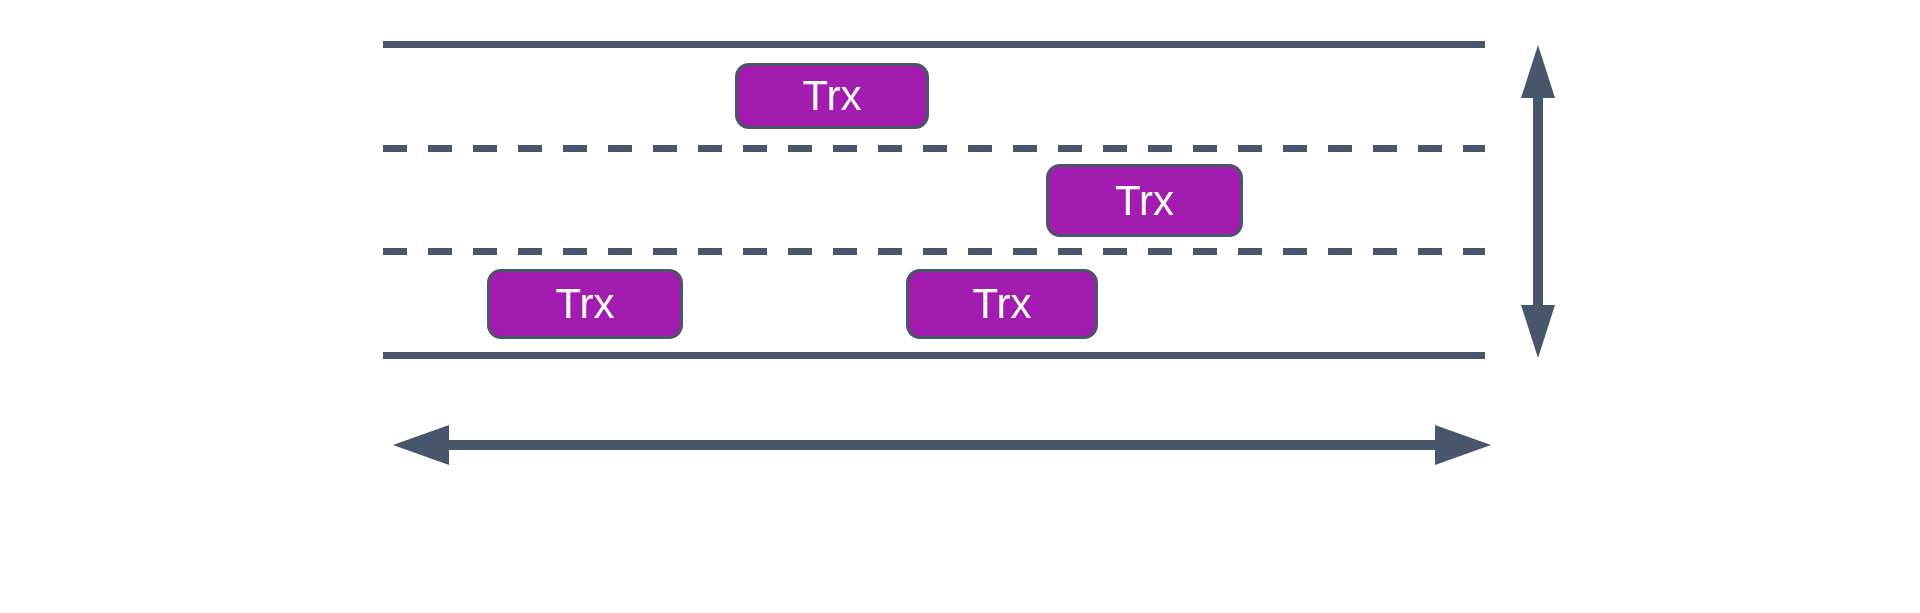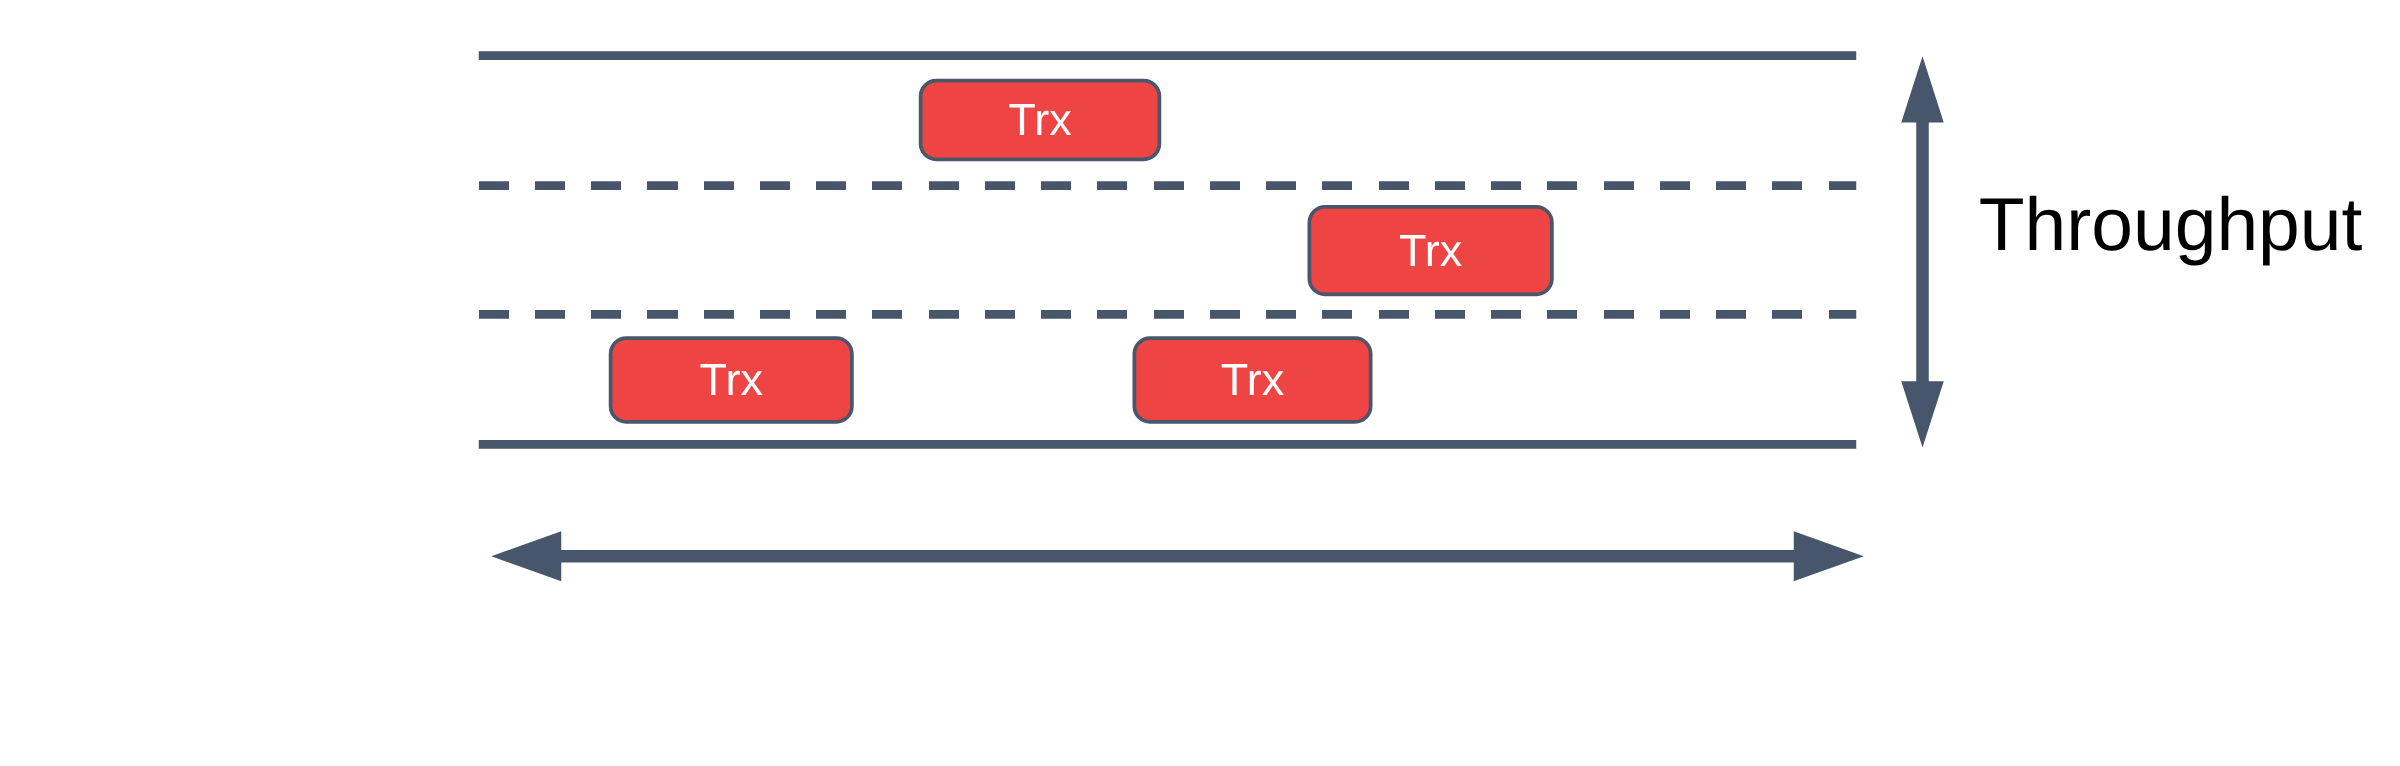--- a/index.html
+++ b/index.html
@@ -27,28 +27,28 @@
     background: repeating-linear-gradient(to right, #47566A 0 24px, transparent 24px 45px);
   }
   .hline.top    { top: 41px; }
   .hline.d1     { top: 145px; }
   .hline.d2     { top: 248px; }
   .hline.bottom { top: 352px; }
 
   
   .trx {
     position: absolute;
-    background: #ef4444;
+    background: #a21caf;
     border: 3px solid #4A5669;
     border-radius: 14px;
     display: flex;
     align-items: center;
     justify-content: center;
     color: #ffffff;
-    font-size: 36px;
+    font-size: 42px;
     font-weight: 400;
     box-sizing: border-box;
   }
   .trx-a { left: 735px;  top: 63px;  width: 194px; height: 66px; }
   .trx-b { left: 1046px; top: 164px; width: 197px; height: 73px; }
   .trx-c { left: 487px;  top: 269px; width: 196px; height: 70px; }
   .trx-d { left: 906px;  top: 269px; width: 192px; height: 70px; }
 
   
   .axis-label {
@@ -91,21 +91,20 @@
   </div>
 
   <svg class="varrow" width="40" height="313" viewBox="0 0 40 313">
     <g fill="#47566A">
       <polygon points="20,0 37,53 3,53"></polygon>
       <rect x="15" y="50" width="10" height="213"></rect>
       <polygon points="20,313 3,260 37,260"></polygon>
     </g>
   </svg>
 
-  <div class="axis-label throughput">Throughput</div>
 
   <svg class="harrow" width="1098" height="44" viewBox="0 0 1098 44">
     <g fill="#47566A">
       <polygon points="0,22 56,2 56,42"></polygon>
       <rect x="52" y="17" width="994" height="10"></rect>
       <polygon points="1098,22 1042,2 1042,42"></polygon>
     </g>
   </svg>
 
 

